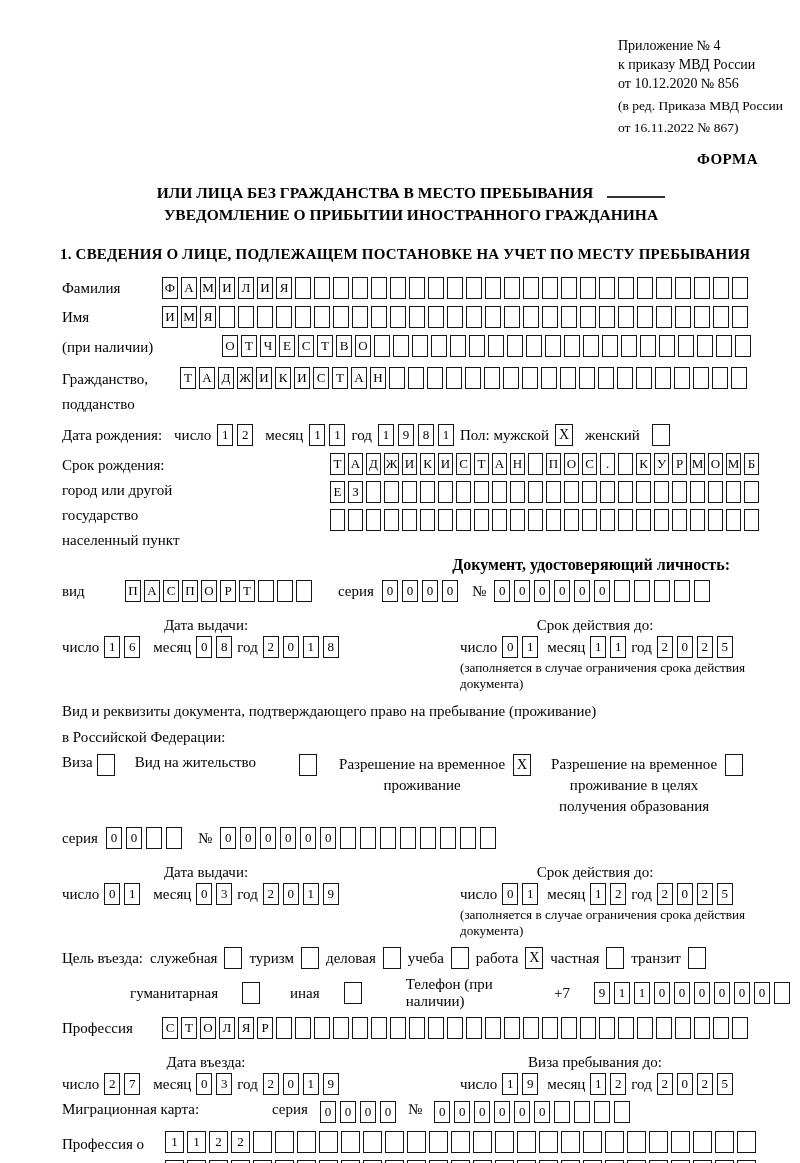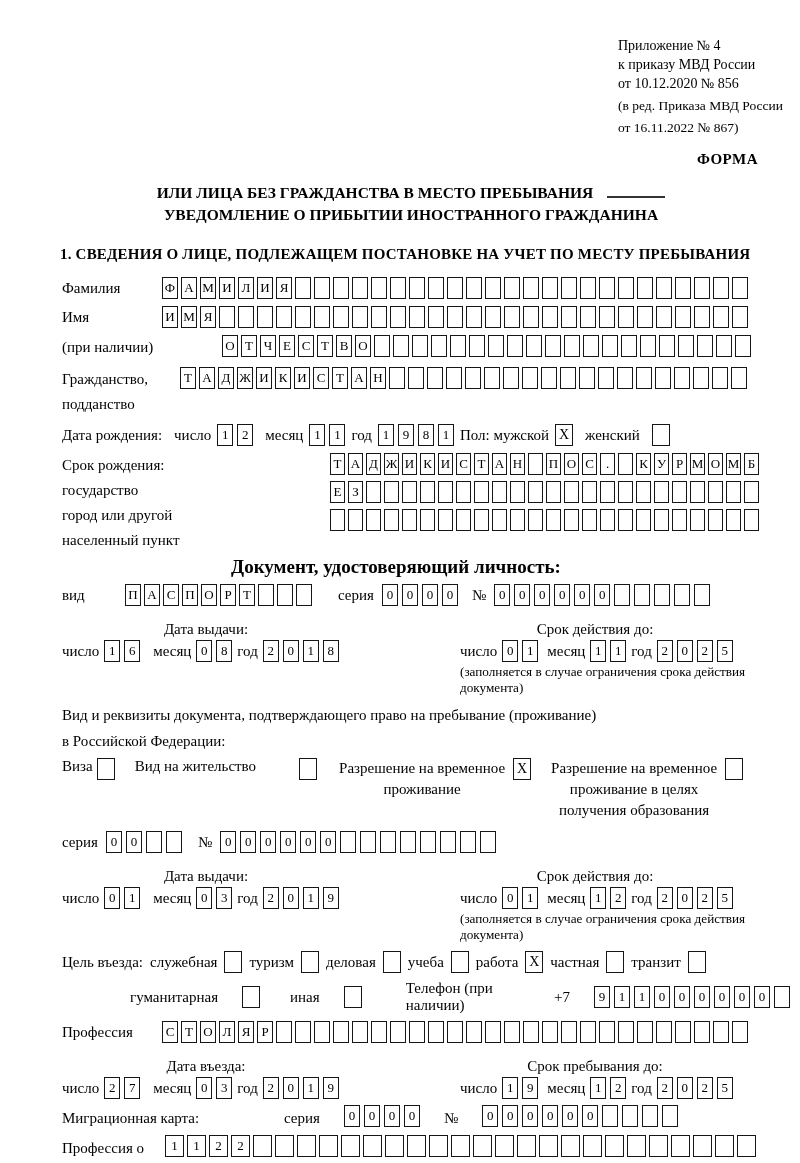--- a/index.html
+++ b/index.html
@@ -40,21 +40,21 @@
   
   .dates { display:flex; margin-bottom:2px; }
   .dg1 { width:398px; flex:0 0 auto; }
   .dg2 { flex:1; }
   .dg-head { text-align:center; margin-bottom:2px;margin-top:8px; }
   .dg1 .dg-head { padding-right:110px; }
   .dg2 .dg-head { padding-right:60px; }
   .dg-line { display:flex; align-items:center; gap:5px; }
   .dg-line .cells { gap:4px; }
   .note { font-size:13.2px; margin:2px 0 6px 0; }
-  .docheading { text-align:center; font-weight:bold; font-size:19px; margin:3px 60px 6px 0; }
+  .docheading { text-align:right; font-weight:bold; font-size:16px; margin:3px 60px 6px 0; }
   .opt { display:flex; align-items:flex-start; gap:8px; }
   .optlbl { text-align:center; line-height:21px; } 
   .plain { line-height:22px; }
 </style>
 </head>
 <body>
 
 <div class="page">
 
   <div class="appendix">
@@ -244,22 +244,22 @@
       </span>
     <span>Пол: мужской</span>
     <span class="cb">X</span>
     <span style="margin-left:6px;">женский</span>
     <span class="cb" style="margin-left:6px;"></span>
   </div>
 
   <div class="row rowstack" style="margin-bottom:2px;">
     <div class="lbl w268 lblcol">
       <div>Срок рождения:</div>
+      <div>город или другой</div>
       <div>государство</div>
-      <div>город или другой</div>
       <div>населенный пункт</div>
     </div>
     <div>
       <div class="cells sm" style="margin-bottom:6px;">
           <span class="cell">Т</span>
           <span class="cell">А</span>
           <span class="cell">Д</span>
           <span class="cell">Ж</span>
           <span class="cell">И</span>
           <span class="cell">К</span>
@@ -621,21 +621,21 @@
         <span>год</span>
         <span class="cells">
             <span class="cell">2</span>
             <span class="cell">0</span>
             <span class="cell">1</span>
             <span class="cell">9</span>
           </span>
       </div>
     </div>
     <div class="dg2">
-      <div class="dg-head">Срок пребывания до:</div>
+      <div class="dg-head">Виза пребывания до:</div>
       <div class="dg-line">
         <span>число</span>
         <span class="cells">
             <span class="cell">1</span>
             <span class="cell">9</span>
           </span>
         <span style="margin-left:4px;">месяц</span>
         <span class="cells">
             <span class="cell">1</span>
             <span class="cell">2</span>
@@ -644,21 +644,21 @@
         <span class="cells">
             <span class="cell">2</span>
             <span class="cell">0</span>
             <span class="cell">2</span>
             <span class="cell">5</span>
           </span>
       </div>
     </div>
   </div>
 
-  <div class="row" style="align-items:flex-end; gap:24px; margin-top:6px;">
+  <div class="row" style="align-items:flex-start; gap:12px; margin-top:6px;">
     <span class="lbl w168">Миграционная карта:</span>
     <span style="margin-left:30px;">серия</span>
     <span class="cells" style="gap:4px;">
         <span class="cell">0</span>
         <span class="cell">0</span>
         <span class="cell">0</span>
         <span class="cell">0</span>
       </span>
     <span>№</span>
     <span class="cells" style="gap:4px;">

